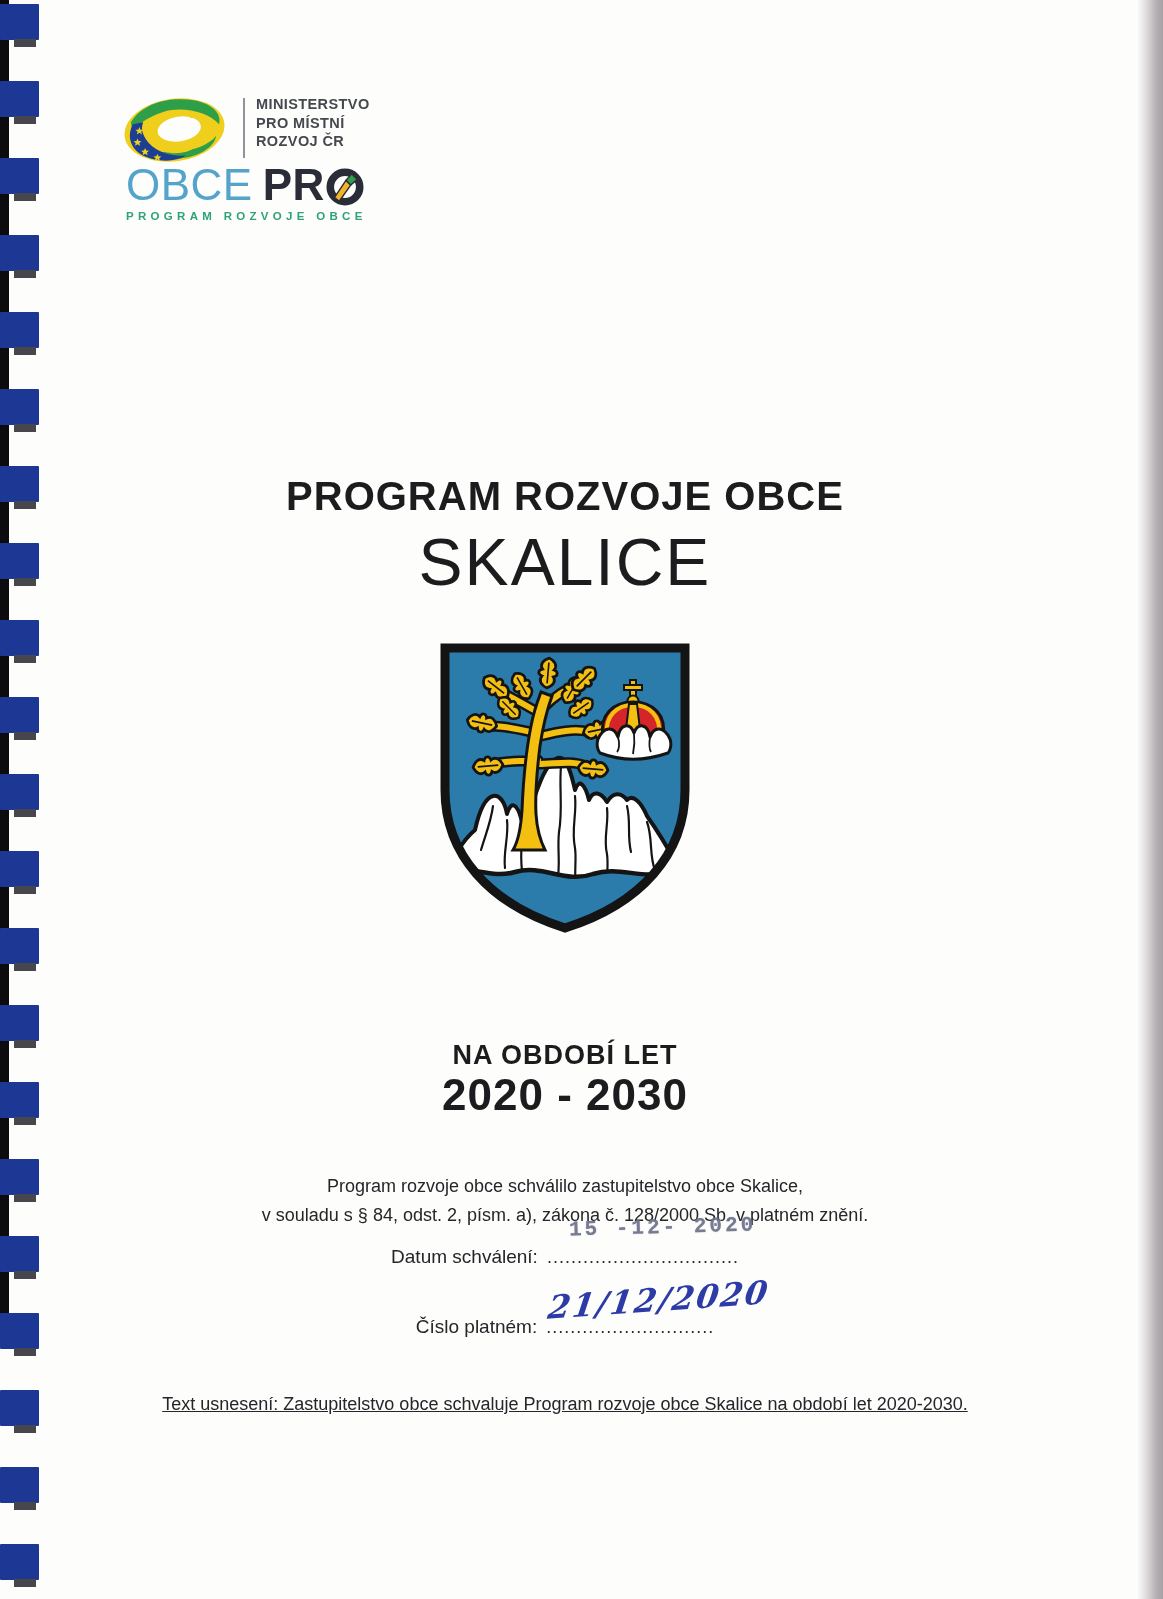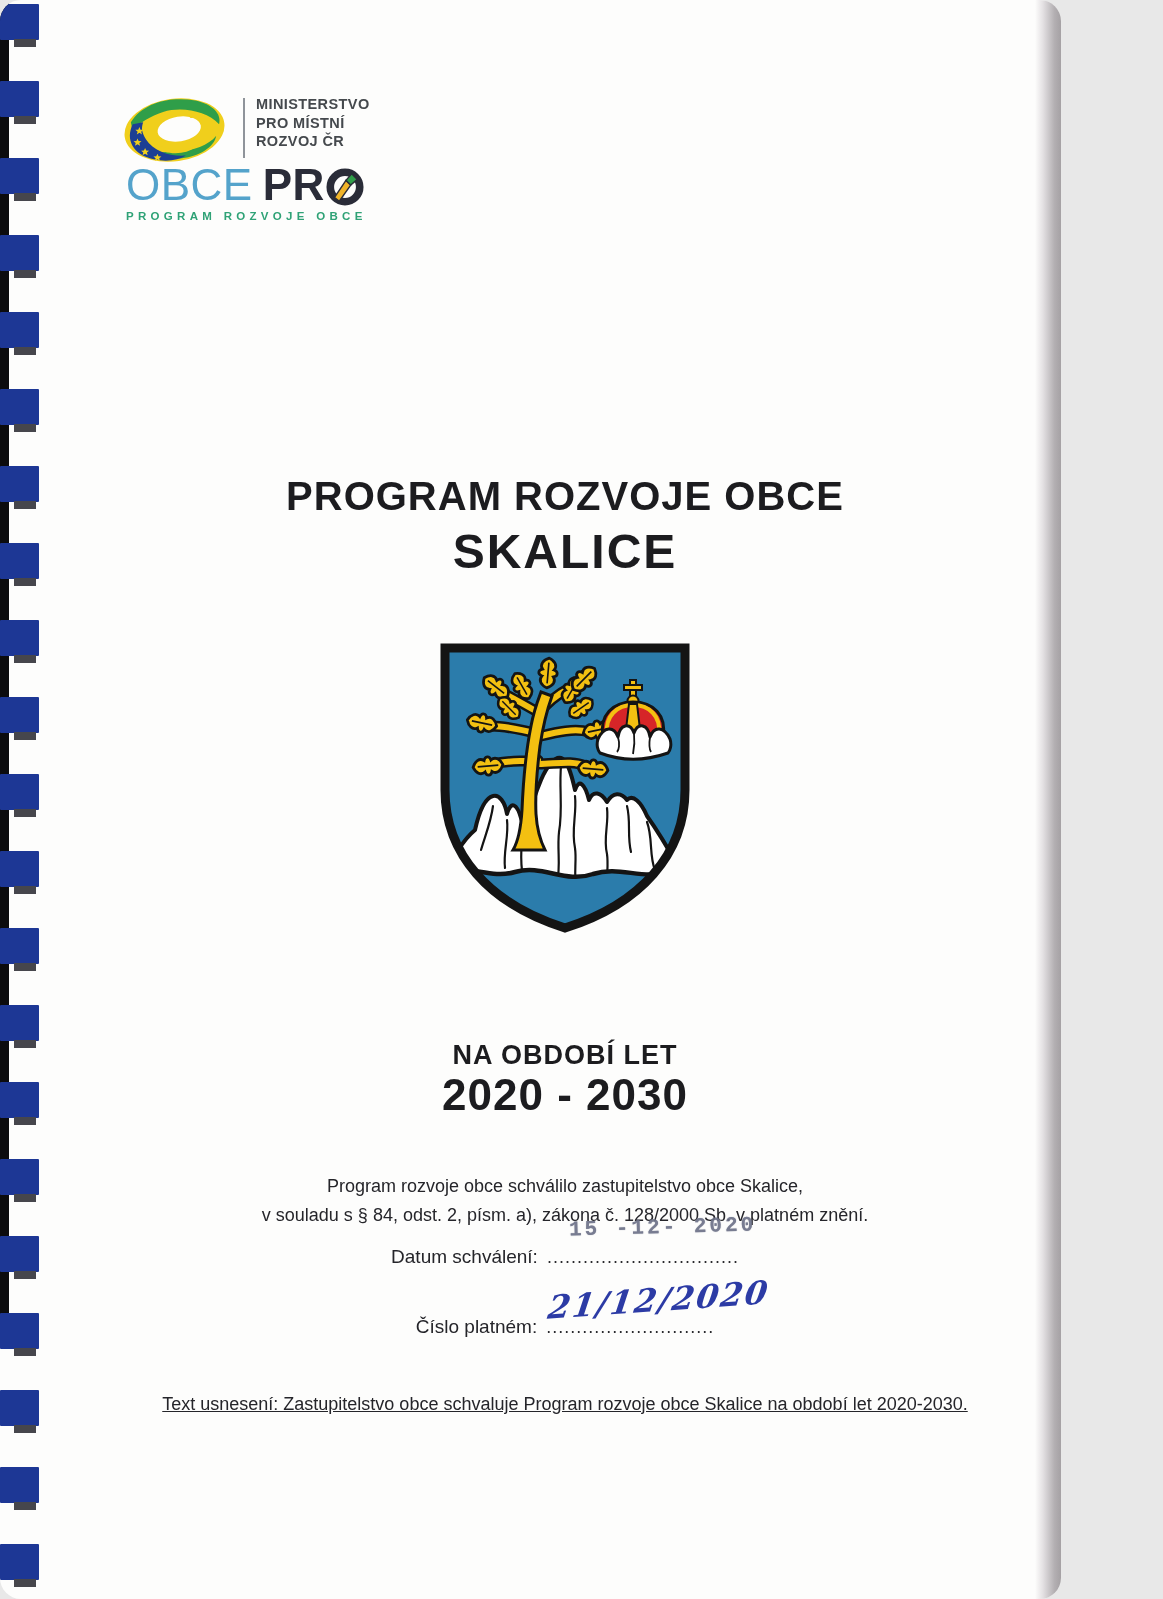--- a/index.html
+++ b/index.html
@@ -1,20 +1,20 @@
 <!DOCTYPE html>
 <html style="--binding-blue: #1d3795; --shield-blue: #2b7cab; --tree-gold: #f3c011; --crown-red: #d62528; --obce-blue: #54a3cb; --pro-dark: #2a2c38; --tagline-green: #2fa276; --stamp-blue: #6d7288; --ink-blue: #2c3ba5;"><head>
 <meta charset="utf-8">
 <style>
   * { margin:0; padding:0; box-sizing:border-box; }
   html,body { background:#e8e8e8; }
   .page {
-    position:relative; width:1061px; height:1599px;
+    position:relative; width:1163px; height:1599px;
     background:#fdfdfc; overflow:hidden;
-    font-family:"Liberation Sans", sans-serif; color:#232327;border-radius:21px;
+    font-family:"Liberation Sans", sans-serif; color:#232327;
   }
   
   .binding-strip { position:absolute; left:0; top:0; width:9px; height:1348px; background:#0c0c0e; }
   .tooth {
     position:absolute; left:0; width:39px; height:36px;
     background:var(--binding-blue,#1d3795); border-radius:1px;
   }
   .tooth::after {
     content:""; position:absolute; right:3px; bottom:-7px;
     width:22px; height:8px; background:#46464c;
@@ -30,21 +30,21 @@
   .m-text { font-size:14.5px; font-weight:bold; color:#45494d; line-height:18.5px; letter-spacing:.4px; padding-top:3px; }
   .obcepro { position:absolute; left:126px; top:162px; }
   .obcepro-word { display:flex; align-items:center; height:46px; }
   .o-light { font-size:44px; font-weight:400; color:var(--obce-blue,#54a3cb); letter-spacing:.5px;text-align:right; }
   .o-bold  { font-size:44px; font-weight:800; color:var(--pro-dark,#2a2c38); letter-spacing:.5px; margin-left:10px; }
   .o-compass { margin-left:1px; margin-top:4px; }
   .obcepro-tagline { margin-top:2px; font-size:11.5px; font-weight:bold; color:var(--tagline-green,#2fa276); letter-spacing:4.3px; }
   
   .centered { position:absolute; left:30px; width:1070px; text-align:center; }
   .main-title { top:474px; font-size:40px; font-weight:bold; color:#1c1c1f; letter-spacing:1px; }
-  .muni-title { top:524px; font-size:48px; font-weight:bold; color:#1c1c1f; letter-spacing:2px; }
+  .muni-title { top:524px; font-size:66px; font-weight:normal; color:#1c1c1f; letter-spacing:2px; }
   .coa-wrap { top:638px; }
   .period-label { top:1040px; font-size:27px; font-weight:bold; color:#1c1c1f; letter-spacing:1px; }
   .period-years { top:1070px; font-size:44px; font-weight:bold; color:#1c1c1f; letter-spacing:1px; }
   .approval { top:1172px; font-size:18px; line-height:29px; color:#25252a; }
   .row-field { display:flex; justify-content:center; align-items:baseline; gap:9px; font-size:19px; color:#25252a; }
   .row-date { top:1246px; }
   .row-res  { top:1316px; }
   .dotline { position:relative; display:inline-block; font-size:18px; letter-spacing:1px; color:#2a2a2e; }
   .stamp {
     position:absolute; left:22px; top:-31px; white-space:nowrap;

